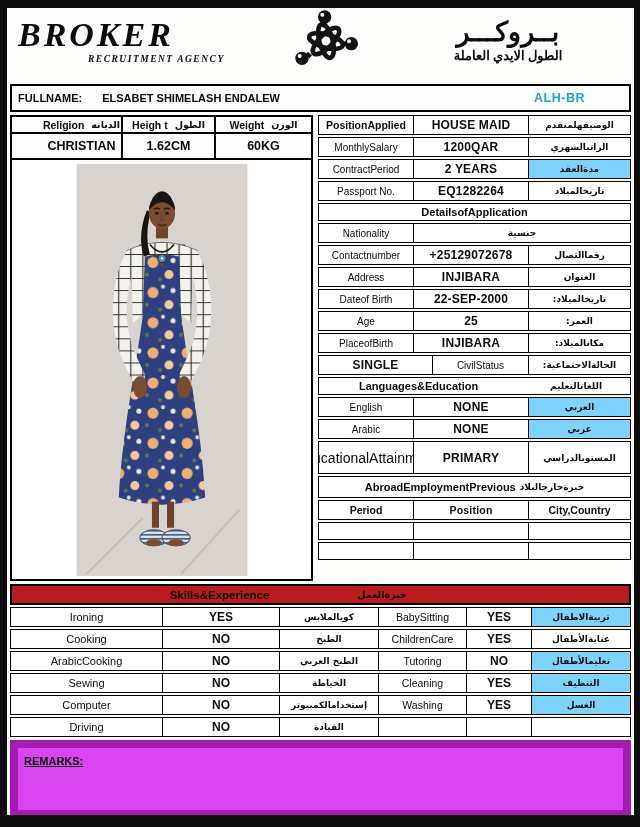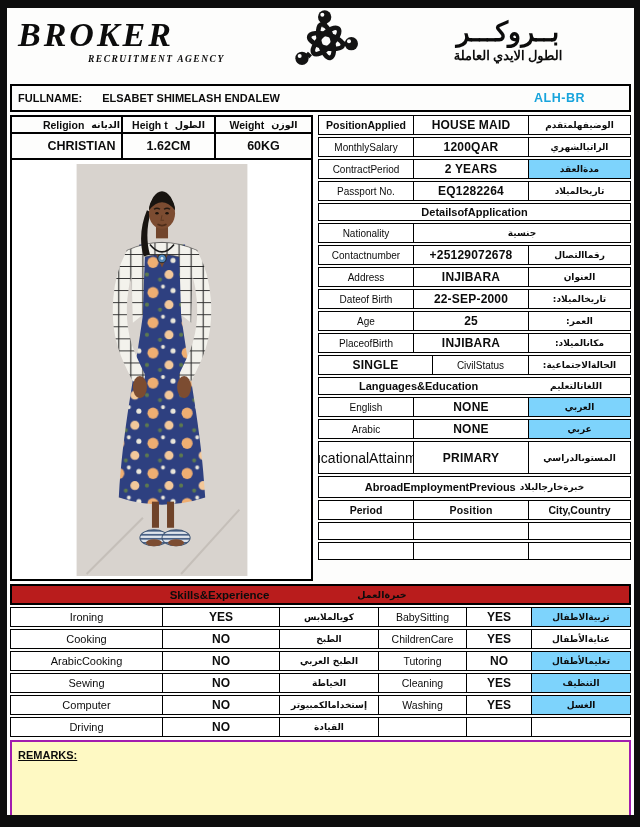--- a/index.html
+++ b/index.html
@@ -66,21 +66,21 @@
   .skills-head .ar { position:absolute; left:330px; width:80px; text-align:center; font-size:9.5px; top:3px; }
   #skills-rows .r-row { margin-top:2px; height:20px; }
   .sc1 { width:153px; font-size:11px; }
   .sc2 { width:117px; }
   .sc3 { width:97px; }
   .sc4 { width:88px; font-size:10.5px; }
   .sc5 { width:65px; }
   .sc6 { flex:1; }
   .c.skv { font-weight:bold; font-size:12px; }
   
-  .remarks { border:2px solid #a21caf; height:78px; margin-top:3px; padding:3px 6px; background:#fef9c3; }
+  .remarks { border:8px solid #a21caf; height:78px; margin-top:3px; padding:3px 6px; background:#d946ef; }
   .remarks .lbl { font-size:11px; font-weight:bold; text-decoration:underline; }
 </style>
 </head>
 <body>
 
 <div class="page">
 
   <div class="hdr">
     <div class="brand-en">
       <div class="brand-name">BROKER</div>

